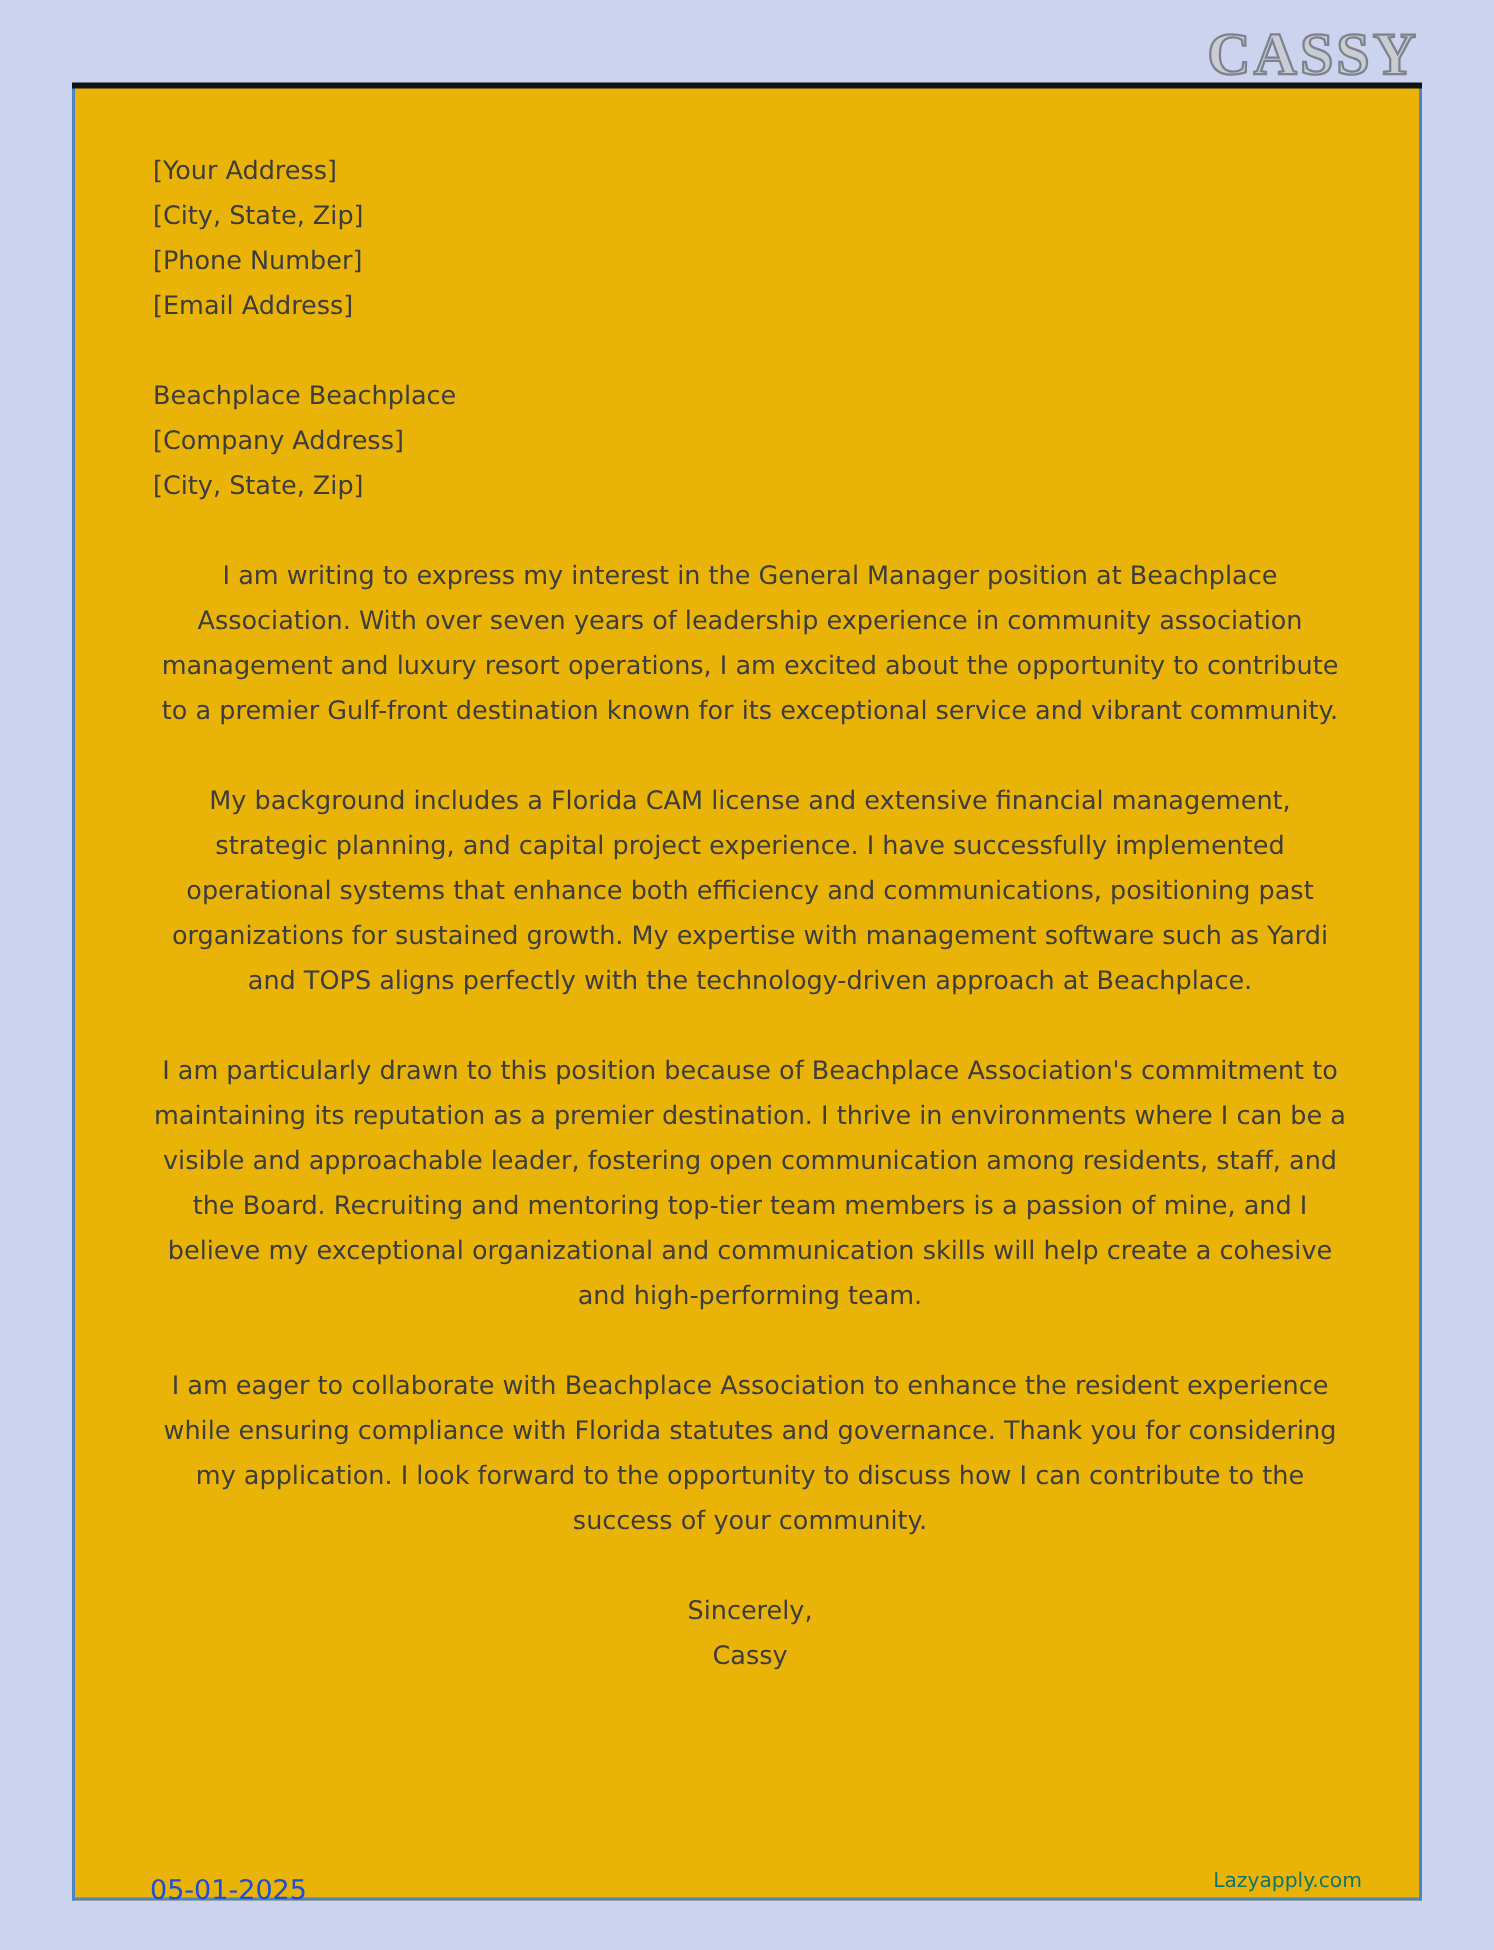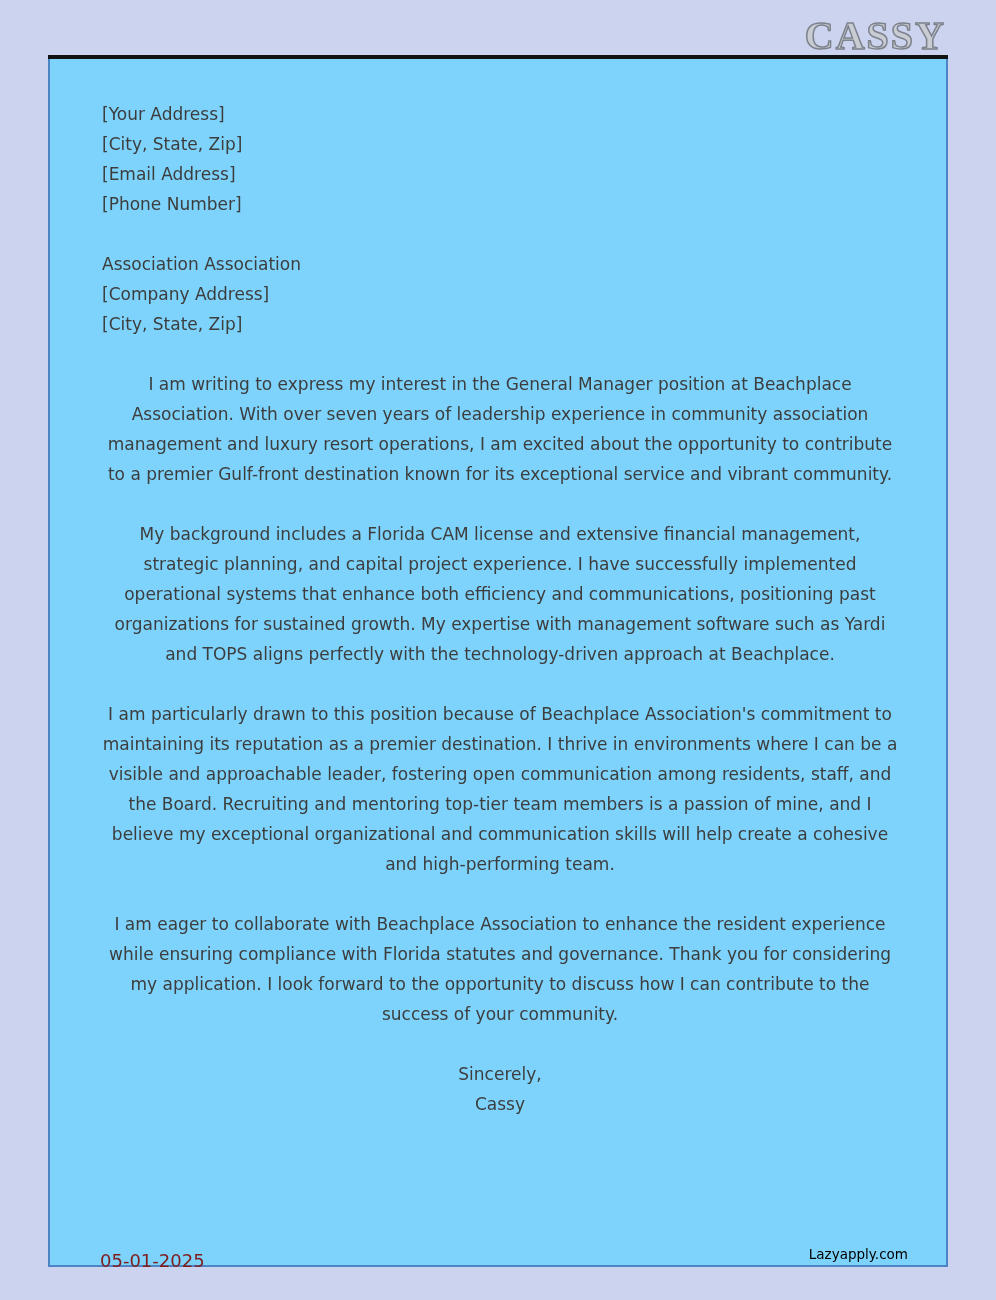--- a/index.html
+++ b/index.html
@@ -35,21 +35,21 @@
     height: 4px;
     background: #111214;
     z-index: 3;
   }
   .page {
     position: absolute;
     left: 48px;
     top: 57px;
     width: 900px;
     height: 1210px;
-    background: #7dd3fc;
+    background: #eab308;
     border: 2px solid #4d84c4;
     border-top: none;
     z-index: 2;
   }
   .content {
     position: absolute;
     left: 52px;
     top: 42px;
     width: 796px;
     color: #3d3d3d;
@@ -57,55 +57,55 @@
     line-height: 30px;
   }
   .block { margin-bottom: 30px; }
   .block p { margin: 0; }
   .paragraph { margin-bottom: 30px; text-align: center; }
   .closing-block { margin-bottom: 0; text-align: center; }
   .letter-date {
     position: absolute;
     left: 100px;
     top: 1250px;
-    color: #7f1d1d;
+    color: #1d4ed8;
     font-size: 18px;
     z-index: 4;
   }
   .watermark {
     position: absolute;
     right: 88px;
     top: 1246px;
-    color: #000000;
+    color: #0f766e;
     font-size: 13.5px;
     z-index: 4;
     text-align: center;
   }
 </style>
 </head>
 <body>
 
 <div class="canvas">
 
   <div class="logo">CASSY</div>
 
   <div class="top-rule"></div>
 
   <div class="page">
     <div class="content">
 
       <div class="block">
         <p>[Your Address]</p>
         <p>[City, State, Zip]</p>
+        <p>[Phone Number]</p>
         <p>[Email Address]</p>
-        <p>[Phone Number]</p>
       </div>
 
       <div class="block">
-        <p>Association Association</p>
+        <p>Beachplace Beachplace</p>
         <p>[Company Address]</p>
         <p>[City, State, Zip]</p>
       </div>
 
 
       <p class="paragraph">I am writing to express my interest in the General Manager position at Beachplace Association. With over seven years of leadership experience in community association management and luxury resort operations, I am excited about the opportunity to contribute to a premier Gulf-front destination known for its exceptional service and vibrant community.</p>
       <p class="paragraph">My background includes a Florida CAM license and extensive financial management, strategic planning, and capital project experience. I have successfully implemented operational systems that enhance both efficiency and communications, positioning past organizations for sustained growth. My expertise with management software such as Yardi and TOPS aligns perfectly with the technology-driven approach at Beachplace.</p>
       <p class="paragraph">I am particularly drawn to this position because of Beachplace Association's commitment to maintaining its reputation as a premier destination. I thrive in environments where I can be a visible and approachable leader, fostering open communication among residents, staff, and the Board. Recruiting and mentoring top-tier team members is a passion of mine, and I believe my exceptional organizational and communication skills will help create a cohesive and high-performing team.</p>
       <p class="paragraph">I am eager to collaborate with Beachplace Association to enhance the resident experience while ensuring compliance with Florida statutes and governance. Thank you for considering my application. I look forward to the opportunity to discuss how I can contribute to the success of your community.</p>
 

